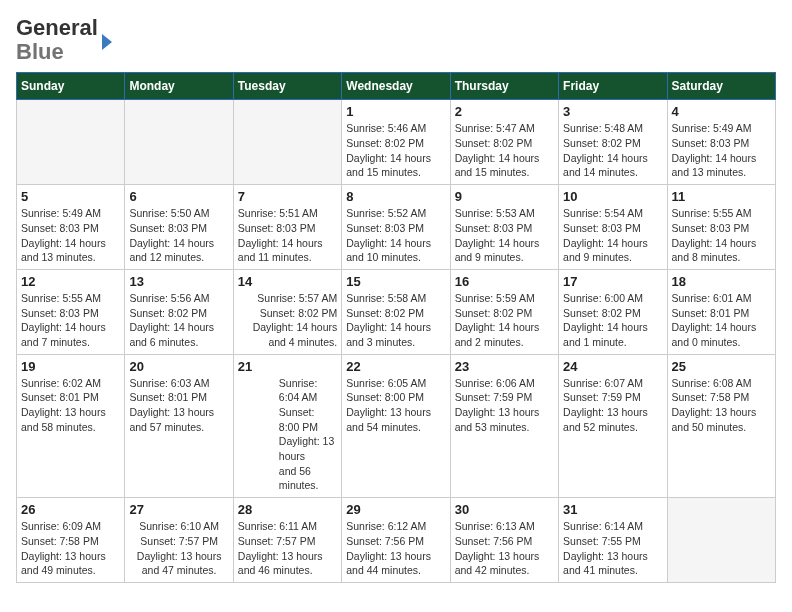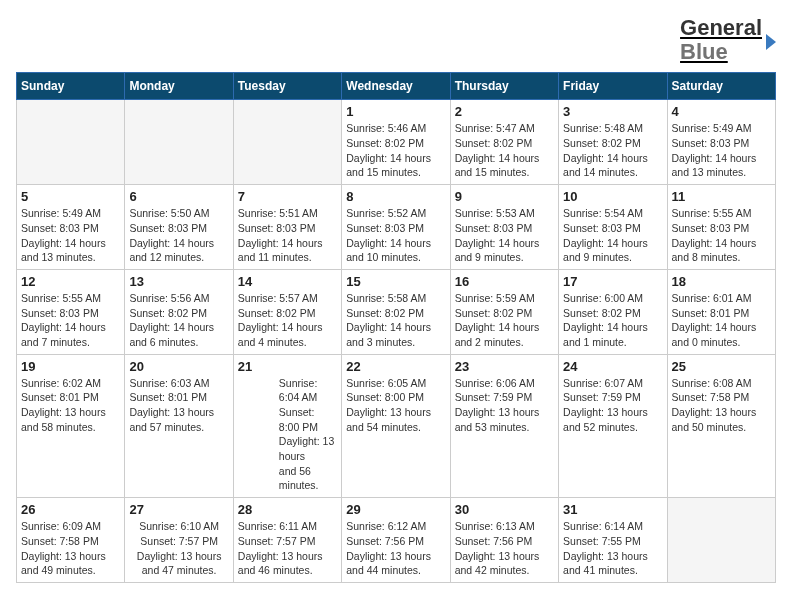--- a/index.html
+++ b/index.html
@@ -5,24 +5,23 @@
     * { box-sizing: border-box; margin: 0; padding: 0; }
     body {
       font-family: Arial, sans-serif;
       background: #fff;
       width: 792px;
       min-height: 612px;
       padding: 16px;
     }
     .header {
       display: flex;
-      justify-content: flex-end;
+      justify-content: flex-start;
       align-items: flex-start;
       margin-bottom: 8px;
-      text-decoration: underline;
     }
     .logo {
       display: flex;
       align-items: center;
     }
     .logo-text {
       font-size: 22px;
       font-weight: bold;
       line-height: 1.1;
     }
@@ -47,21 +46,21 @@
     .location {
       font-size: 14px;
       color: #555;
     }
     .calendar {
       width: 100%;
       border-collapse: collapse;
       font-size: 11px;
     }
     .calendar th {
-      background: #0c4a6e;
+      background: #14532d;
       color: #fff;
       padding: 6px 4px;
       text-align: left;
       font-size: 12px;
       border: 1px solid #2d6aaf;
     }
     .calendar td {
       border: 1px solid #ccc;
       vertical-align: top;
       padding: 4px;
@@ -212,21 +211,21 @@
         </td>
         <td>
           <div class="day-num">13</div>
           <div class="day-info" style="white-space: pre-line;">Sunrise: 5:56 AM
 Sunset: 8:02 PM
 Daylight: 14 hours
 and 6 minutes.</div>
         </td>
         <td>
           <div class="day-num">14</div>
-          <div class="day-info" style="white-space: pre-line;">Sunrise: 5:57 AM
+          <div class="day-info" style="white-space: pre-line; text-align: right;">Sunrise: 5:57 AM
 Sunset: 8:02 PM
 Daylight: 14 hours
 and 4 minutes.</div>
         </td>
         <td>
           <div class="day-num">15</div>
           <div class="day-info" style="white-space: pre-line;">Sunrise: 5:58 AM
 Sunset: 8:02 PM
 Daylight: 14 hours
 and 3 minutes.</div>

